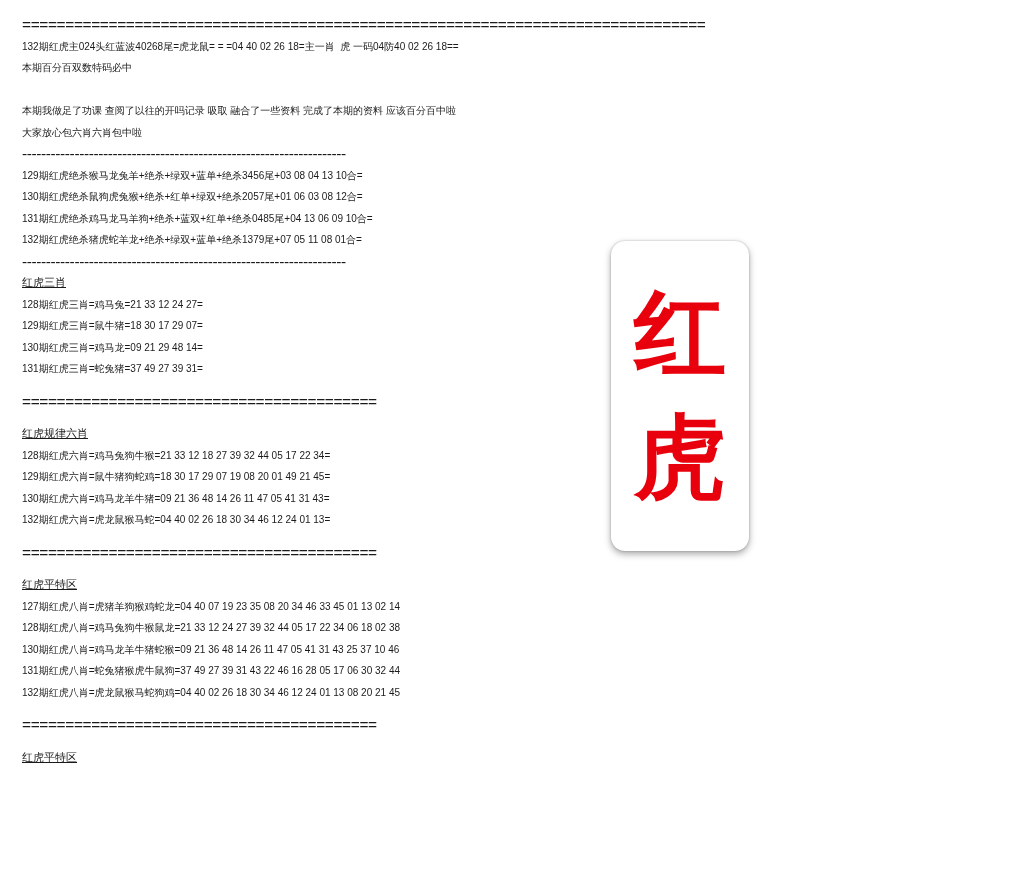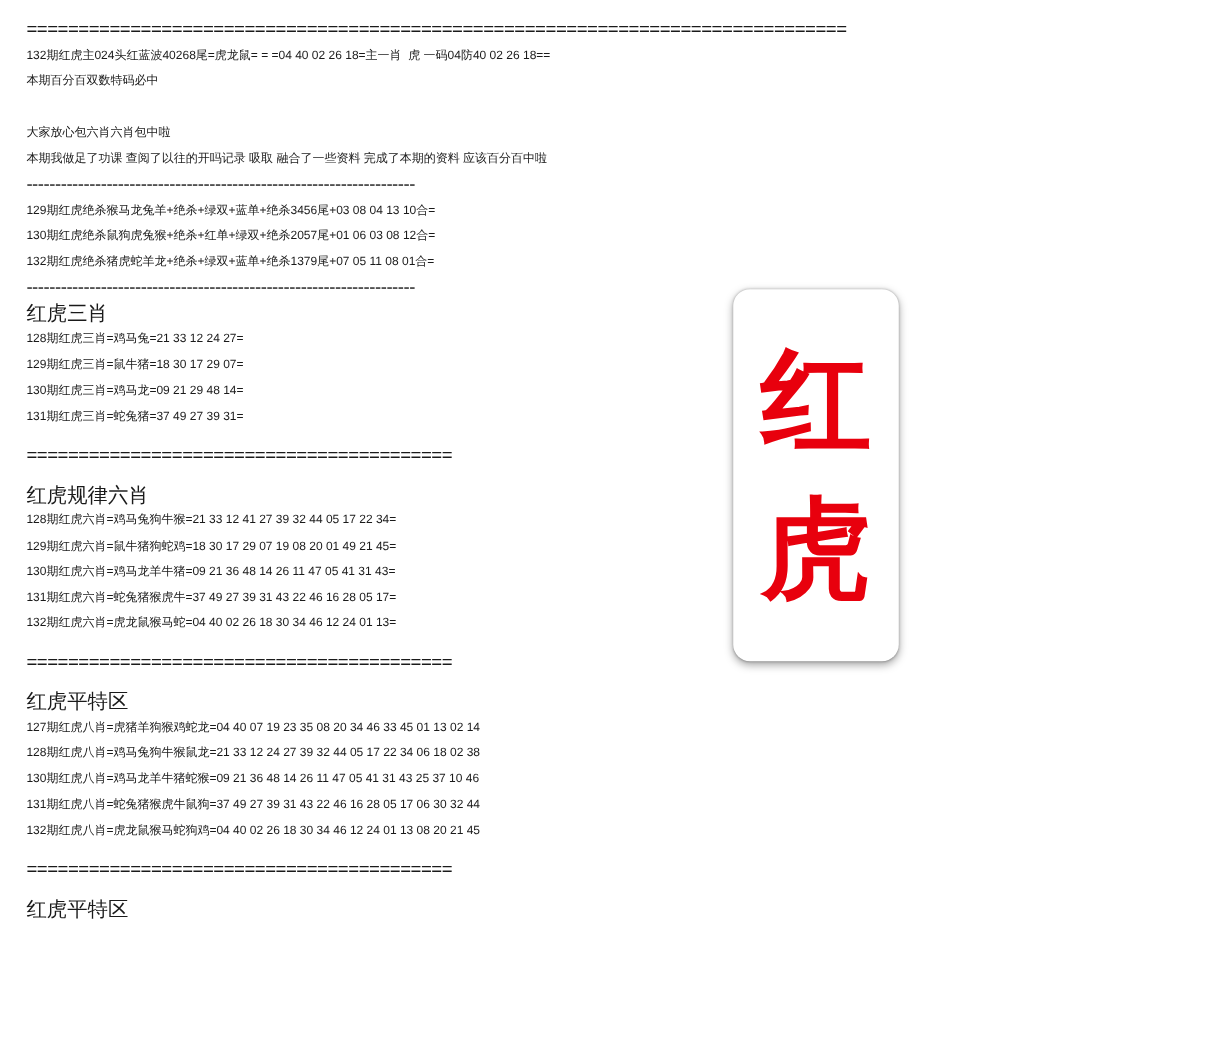--- a/index.html
+++ b/index.html
@@ -46,23 +46,24 @@
     color: #1a1a1a;
     letter-spacing: -0.4px;
   }
   .blank {
     height: 21.5px;
   }
   .half-blank {
     height: 11px;
   }
   .heading {
-    font-size: 17px;
+    font-size: 11px;
     line-height: 21.5px;
     white-space: pre;
+    text-decoration: underline;
   }
   
   .logo-card {
     position: absolute;
     left: 611px;
     top: 241px;
     width: 138px;
     height: 310px;
     background: #ffffff;
     border-radius: 14px;
@@ -88,40 +89,40 @@
 </head>
 <body>
 
 <div class="page">
 
   <div class="content">
     <div class="rule">===============================================================================</div>
     <div class="line">132期红虎主024头红蓝波40268尾=虎龙鼠= = =04 40 02 26 18=主一肖  虎 一码04防40 02 26 18==</div>
     <div class="line">本期百分百双数特码必中</div>
     <div class="blank"></div>
+    <div class="line">本期我做足了功课 查阅了以往的开吗记录 吸取 融合了一些资料 完成了本期的资料 应该百分百中啦</div>
     <div class="line">大家放心包六肖六肖包中啦</div>
-    <div class="line">本期我做足了功课 查阅了以往的开吗记录 吸取 融合了一些资料 完成了本期的资料 应该百分百中啦</div>
     <div class="dash">--------------------------------------------------------------------</div>
     <div class="line">129期红虎绝杀猴马龙兔羊+绝杀+绿双+蓝单+绝杀3456尾+03 08 04 13 10合=</div>
     <div class="line">130期红虎绝杀鼠狗虎兔猴+绝杀+红单+绿双+绝杀2057尾+01 06 03 08 12合=</div>
+    <div class="line">131期红虎绝杀鸡马龙马羊狗+绝杀+蓝双+红单+绝杀0485尾+04 13 06 09 10合=</div>
     <div class="line">132期红虎绝杀猪虎蛇羊龙+绝杀+绿双+蓝单+绝杀1379尾+07 05 11 08 01合=</div>
     <div class="dash">--------------------------------------------------------------------</div>
     <div class="heading">红虎三肖</div>
     <div class="line">128期红虎三肖=鸡马兔=21 33 12 24 27=</div>
     <div class="line">129期红虎三肖=鼠牛猪=18 30 17 29 07=</div>
     <div class="line">130期红虎三肖=鸡马龙=09 21 29 48 14=</div>
     <div class="line">131期红虎三肖=蛇兔猪=37 49 27 39 31=</div>
     <div class="half-blank"></div>
     <div class="rule">=========================================</div>
     <div class="half-blank"></div>
     <div class="heading">红虎规律六肖</div>
-    <div class="line">128期红虎六肖=鸡马兔狗牛猴=21 33 12 41 27 39 32 44 05 17 22 34=</div>
+    <div class="line">128期红虎六肖=鸡马兔狗牛猴=21 33 12 18 27 39 32 44 05 17 22 34=</div>
     <div class="line">129期红虎六肖=鼠牛猪狗蛇鸡=18 30 17 29 07 19 08 20 01 49 21 45=</div>
     <div class="line">130期红虎六肖=鸡马龙羊牛猪=09 21 36 48 14 26 11 47 05 41 31 43=</div>
-    <div class="line">131期红虎六肖=蛇兔猪猴虎牛=37 49 27 39 31 43 22 46 16 28 05 17=</div>
     <div class="line">132期红虎六肖=虎龙鼠猴马蛇=04 40 02 26 18 30 34 46 12 24 01 13=</div>
     <div class="half-blank"></div>
     <div class="rule">=========================================</div>
     <div class="half-blank"></div>
     <div class="heading">红虎平特区</div>
     <div class="line">127期红虎八肖=虎猪羊狗猴鸡蛇龙=04 40 07 19 23 35 08 20 34 46 33 45 01 13 02 14</div>
     <div class="line">128期红虎八肖=鸡马兔狗牛猴鼠龙=21 33 12 24 27 39 32 44 05 17 22 34 06 18 02 38</div>
     <div class="line">130期红虎八肖=鸡马龙羊牛猪蛇猴=09 21 36 48 14 26 11 47 05 41 31 43 25 37 10 46</div>
     <div class="line">131期红虎八肖=蛇兔猪猴虎牛鼠狗=37 49 27 39 31 43 22 46 16 28 05 17 06 30 32 44</div>
     <div class="line">132期红虎八肖=虎龙鼠猴马蛇狗鸡=04 40 02 26 18 30 34 46 12 24 01 13 08 20 21 45</div>

